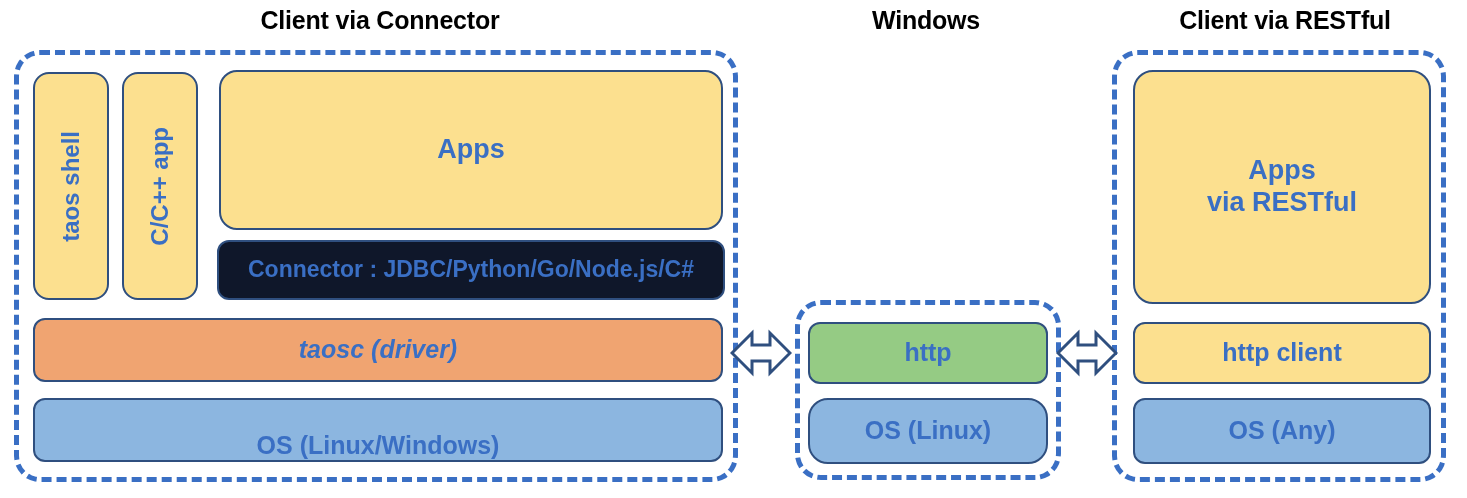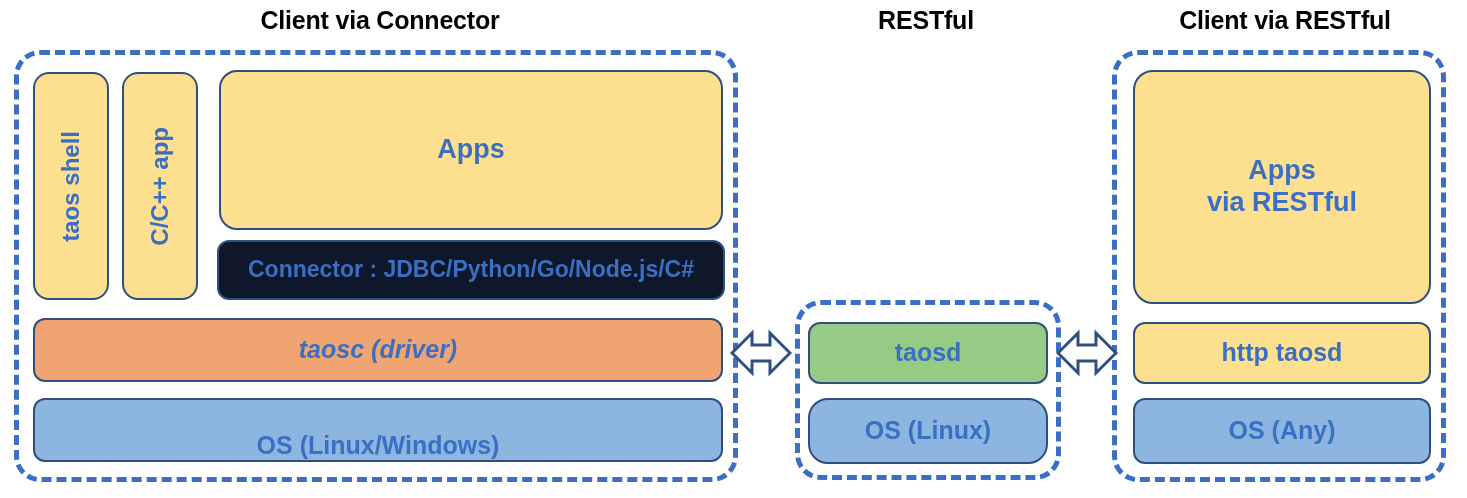--- a/index.html
+++ b/index.html
@@ -96,21 +96,21 @@
   #arrow-left  { left: 730px;  top: 324px; }
   #arrow-right { left: 1056px; top: 324px; }
   .arrow svg { display: block; width: 100%; height: 100%; }
 </style>
 </head>
 <body>
 
 <div id="canvas">
 
   <div class="group-title" id="title-connector">Client via Connector</div>
-  <div class="group-title" id="title-server">RESTful</div>
+  <div class="group-title" id="title-server">Windows</div>
   <div class="group-title" id="title-restful">Client via RESTful</div>
 
   <div class="panel" id="panel-connector"></div>
   <div class="panel" id="panel-server"></div>
   <div class="panel" id="panel-restful"></div>
 
   <div class="block yellow" id="blk-taos-shell">
     <span class="vertical">taos shell</span>
   </div>
   <div class="block yellow" id="blk-cpp-app">
@@ -123,34 +123,34 @@
     <span>Connector : JDBC/Python/Go/Node.js/C#</span>
   </div>
   <div class="block orange" id="blk-taosc">
     <span>taosc (driver)</span>
   </div>
   <div class="block blue" id="blk-os-left">
     <span>OS (Linux/Windows)</span>
   </div>
 
   <div class="block green" id="blk-taosd">
-    <span>taosd</span>
+    <span>http</span>
   </div>
   <div class="block blue" id="blk-os-server">
     <span>OS (Linux)</span>
   </div>
 
   <div class="block yellow" id="blk-apps-rest">
     <span>
       <span>Apps</span><br>
       <span>via RESTful</span>
     </span>
   </div>
   <div class="block yellow" id="blk-http">
-    <span>http taosd</span>
+    <span>http client</span>
   </div>
   <div class="block blue" id="blk-os-right">
     <span>OS (Any)</span>
   </div>
 
   <div class="arrow" id="arrow-left">
     <svg viewBox="0 0 62 58" xmlns="http://www.w3.org/2000/svg">
       <polygon points="2,29 22,9 22,21 40,21 40,9 60,29 40,49 40,37 22,37 22,49" fill="#ffffff" stroke="#2f4f7f" stroke-width="3" stroke-linejoin="miter"></polygon>
     </svg>
   </div>

